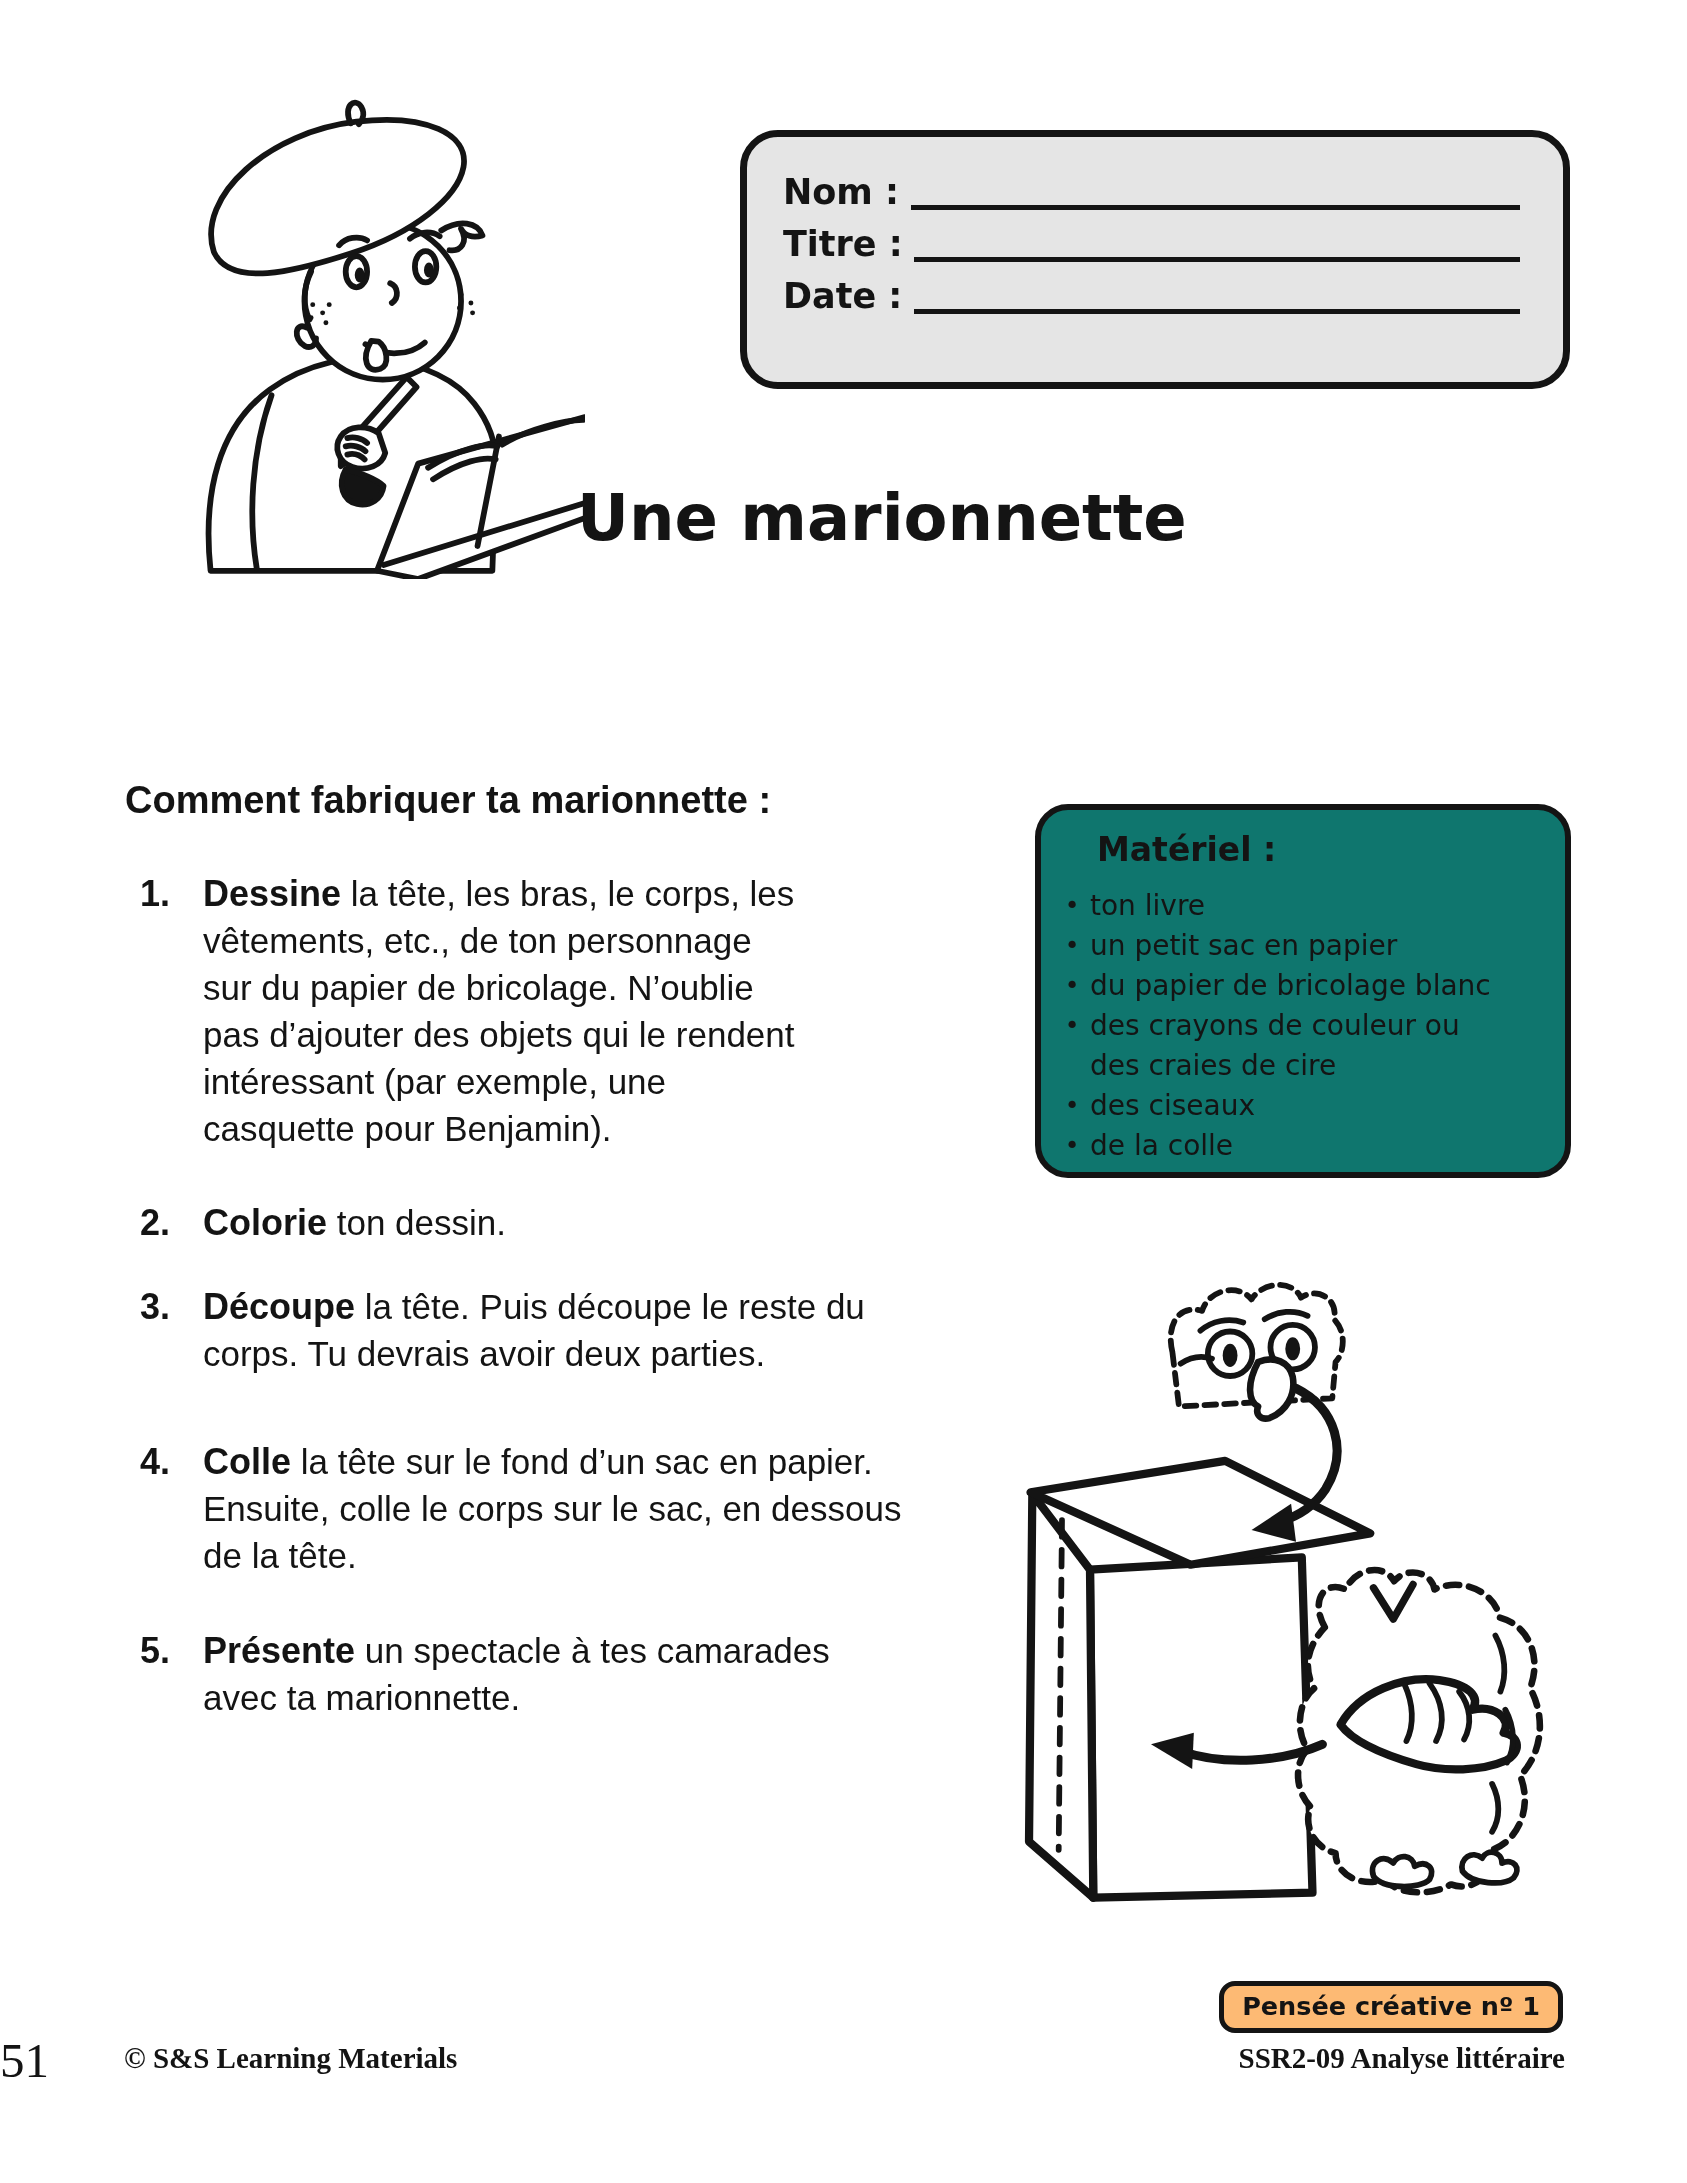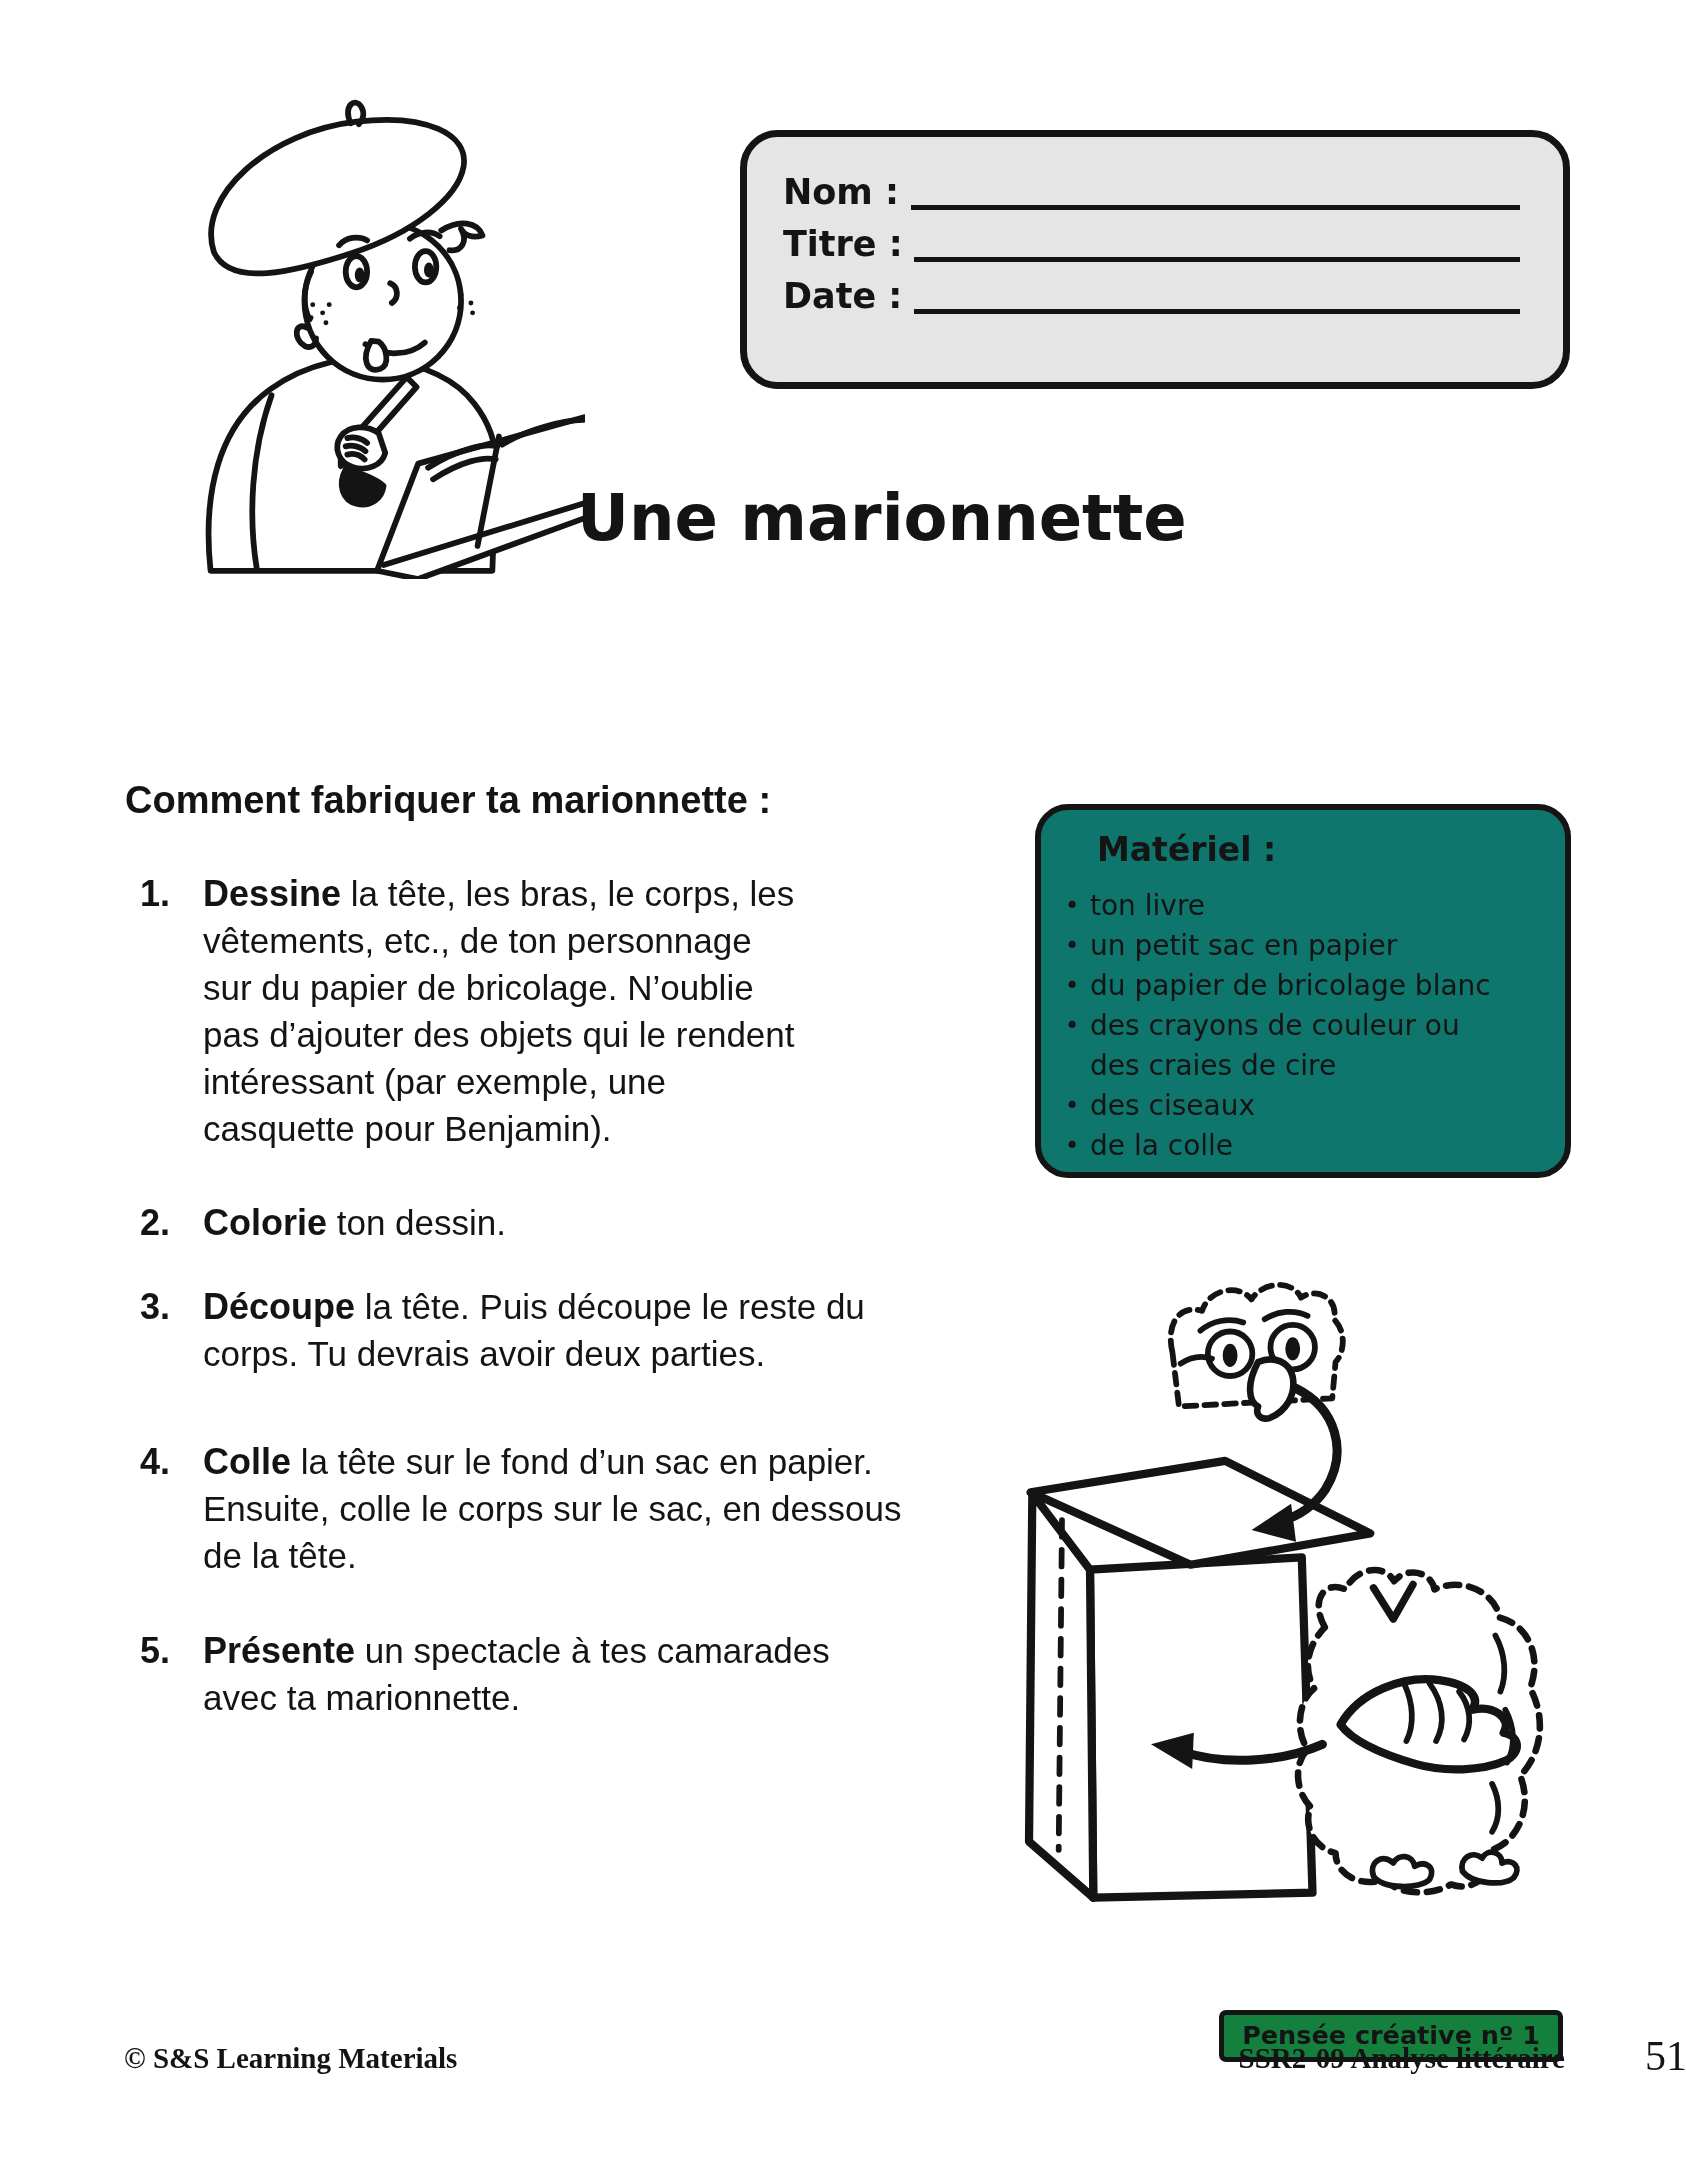--- a/index.html
+++ b/index.html
@@ -46,27 +46,27 @@
   .step:nth-of-type(5){top:1627px;}
   .step-num{width:63px;flex:none;font-weight:bold;font-size:36px;line-height:47px;}
   .step-text{font-size:35px;line-height:47px;white-space:pre-line;width:832px;}
   .step-action{font-weight:bold;font-size:36px;}
 
   
   .child-illo{position:absolute;left:169px;top:97px;}
   .bag-illo{position:absolute;left:968px;top:1273px;}
 
   
-  .badge{position:absolute;right:124px;top:1981px;border:5px solid #141414;border-radius:7px;
+  .badge{position:absolute;right:124px;top:1981px;border:5px solid #141414;border-radius:16px;
          padding:5px 18px 6.6px 18px;font-family:"DejaVu Sans",sans-serif;font-weight:bold;
-         font-size:25.5px;background:#15803d;white-space:nowrap;margin-top:29px;}
+         font-size:25.5px;background:#fdba74;white-space:nowrap;}
   .footer-left{position:absolute;left:124px;top:2042px;font-family:"Liberation Serif",serif;
                font-weight:bold;font-size:29px;}
-  .footer-page{position:absolute;left:0;top:2032px;width:100%;text-align:right;
-               font-family:"Liberation Serif",serif;font-size:42px;}
+  .footer-page{position:absolute;left:0;top:2032px;width:100%;text-align:left;
+               font-family:"Liberation Serif",serif;font-size:49px;}
   .footer-right{position:absolute;right:122px;top:2042px;font-family:"Liberation Serif",serif;
                 font-weight:bold;font-size:29px;}
 </style>
 </head>
 <body>
 
 <div class="page">
 
   <svg class="child-illo" width="416" height="482" viewBox="0 0 500 585">
     <g fill="#fff" stroke="#141414" stroke-width="7" stroke-linecap="round" stroke-linejoin="round">

